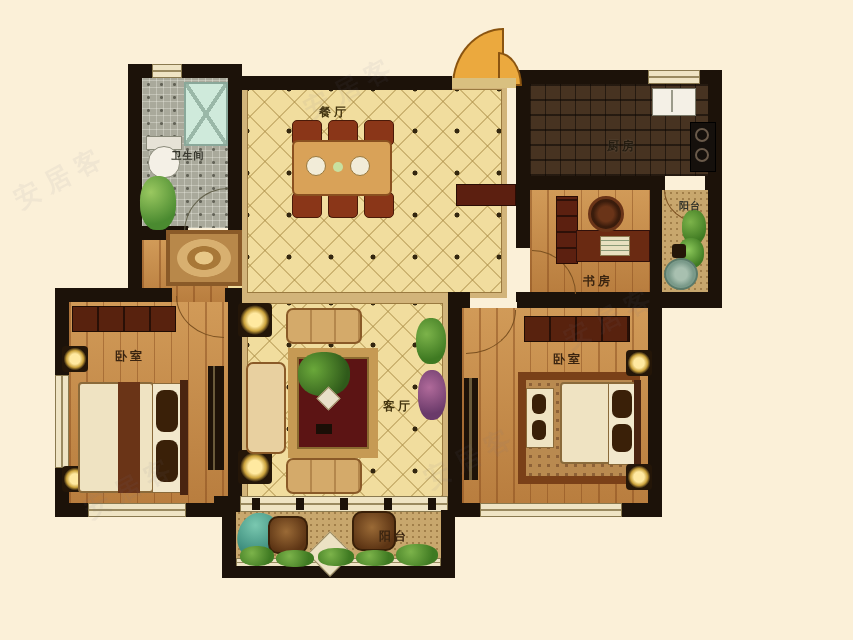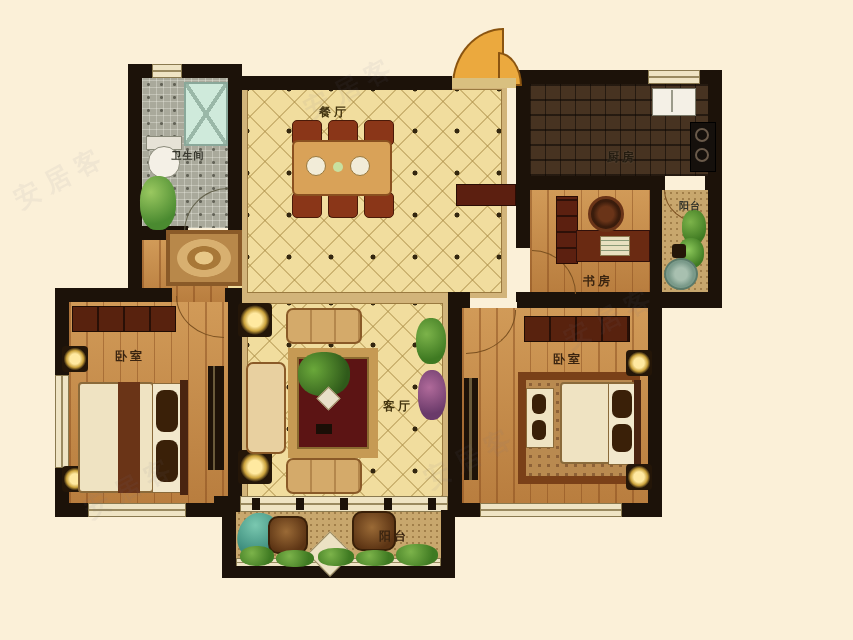--- a/index.html
+++ b/index.html
@@ -216,21 +216,21 @@
   <div class="abs" style="left:352px;top:511px;width:44px;height:40px;background:radial-gradient(circle at 45% 40%,#9a6a36,#5c3414 75%);border:2px solid #3a2008;border-radius:10px;box-sizing:border-box"></div>
   <div class="abs" style="left:314px;top:538px;width:30px;height:30px;background:#ece2c4;border:1px solid #9a8a60;transform:rotate(45deg)"></div>
   <div class="bush" style="left:240px;top:546px;width:34px;height:20px"></div>
   <div class="bush" style="left:276px;top:550px;width:38px;height:17px"></div>
   <div class="bush" style="left:318px;top:548px;width:36px;height:18px"></div>
   <div class="bush" style="left:356px;top:550px;width:38px;height:16px"></div>
   <div class="bush" style="left:396px;top:544px;width:42px;height:22px"></div>
 
   <div class="lbl" style="left:334px;top:112px">餐厅</div>
   <div class="lbl lbl-sm" style="left:188px;top:156px">卫生间</div>
-  <div class="lbl lbl-kitchen" style="left:622px;top:157px">厨房</div>
+  <div class="lbl lbl-kitchen" style="left:622px;top:146px">厨房</div>
   <div class="lbl lbl-sm" style="left:690px;top:206px">阳台</div>
   <div class="lbl lbl-wood" style="left:598px;top:281px">书房</div>
   <div class="lbl lbl-wood" style="left:130px;top:356px">卧室</div>
   <div class="lbl" style="left:398px;top:406px">客厅</div>
   <div class="lbl lbl-wood" style="left:568px;top:359px">卧室</div>
   <div class="lbl lbl-wood" style="left:394px;top:536px">阳台</div>
 
   <div class="wm" style="left:10px;top:160px">安居客</div>
   <div class="wm" style="left:300px;top:70px">安居客</div>
   <div class="wm" style="left:560px;top:300px">安居客</div>

